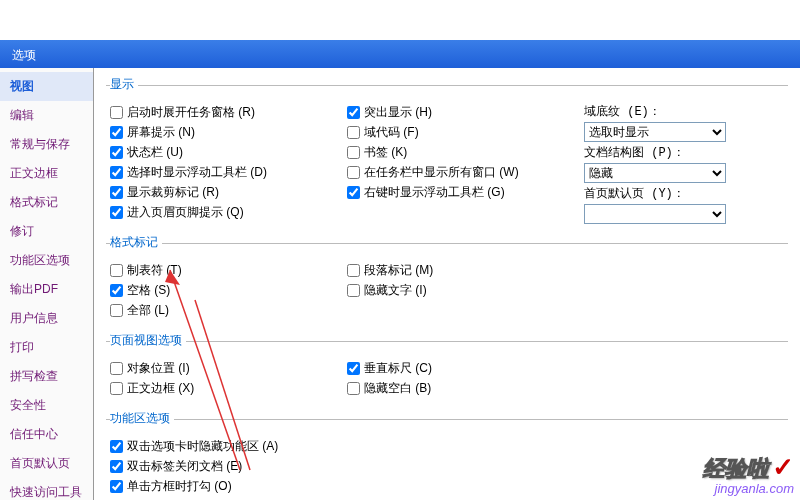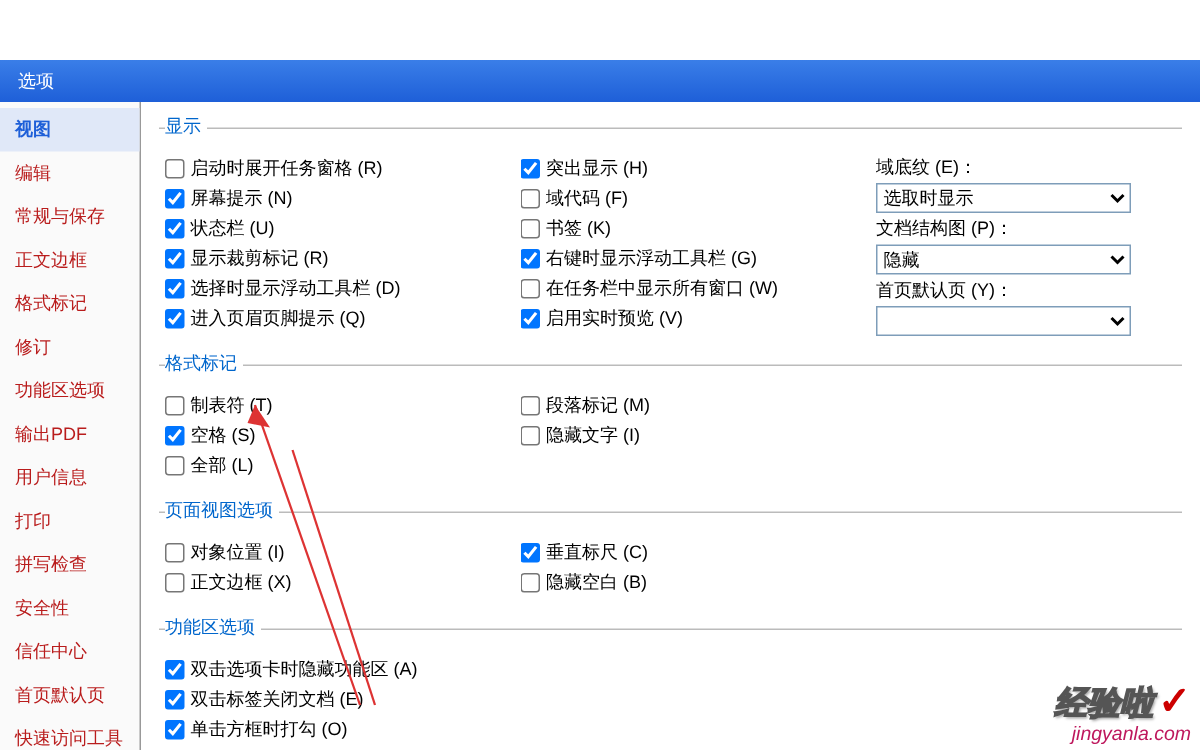--- a/index.html
+++ b/index.html
@@ -1,37 +1,37 @@
 <!DOCTYPE html>
 <html><head>
 <meta charset="utf-8">
 <style>
 * { margin: 0; padding: 0; box-sizing: border-box; font-family: "Microsoft YaHei", SimSun, sans-serif; font-size: 12px; }
 body { background: #fff; width: 800px; height: 500px; overflow: hidden; position: relative; }
 .titlebar { height: 28px; background: linear-gradient(#3a7ee8, #1e5fd8); color: #fff; font-size: 16px; line-height: 28px; padding-left: 12px; margin-top: 40px; }
 .container { display: flex; height: 472px; }
 .sidebar { width: 94px; background: #fafafa; border-right: 1px solid #999; padding-top: 4px; }
-.sidebar-item { padding: 6px 10px; color: #b91c1c; cursor: pointer; }
+.sidebar-item { padding: 6px 10px; color: #701a75; cursor: pointer; }
 .sidebar-item.selected { background: #e0e8f8; color: #1e5fd8; font-weight: bold; }
 .main { flex: 1; padding: 8px 12px; overflow: hidden; }
 fieldset { border: none; border-top: 1px solid #bbb; margin-bottom: 8px; padding: 6px 4px 2px 4px; }
 legend { color: #0066cc; padding: 0 4px 2px 0; font-size: 12px; }
 .cols { display: flex; gap: 10px; }
 .col { flex: 1; }
 .col3 { width: 200px; }
 .chk { display: flex; align-items: center; margin: 3px 0; gap: 4px; }
 .chk input[type=checkbox] { width: 13px; height: 13px; }
 .lbl { color: #000; white-space: nowrap; }
-.dd-lbl { display: block; margin: 2px 0 2px 0; color: #000; }
-select { width: 170px; height: 20px; border: 1px solid #7e9db9; background: #fff; font-size: 12px; }
+.dd-lbl { display: block; margin: 2px 0 2px 0; color: #000; font-family: Liberation Mono, monospace; }
+select { width: 142px; height: 20px; border: 1px solid #7e9db9; background: #fff; font-size: 12px; }
 .arrow-annotation { position: absolute; left: 140px; top: 260px; width: 200px; height: 220px; pointer-events: none; }
 .watermark { position: absolute; right: 6px; bottom: 4px; text-align: right; line-height: 1.1; }
 .watermark .line1 { font-size: 22px; font-weight: bold; color: #fff; -webkit-text-stroke: 1px #555; text-shadow: 1px 1px 2px rgba(0,0,0,.4); font-style: italic; }
 .watermark .check { color: #c00; font-size: 26px; font-weight: bold; }
-.watermark .line2 { font-size: 13px; color: #be185d; font-style: italic; }
+.watermark .line2 { font-size: 13px; color: #8b5cf6; font-style: italic; }
 </style>
 </head>
 <body>
 
 <div class="titlebar">
   <span>选项</span>
 </div>
 
 <div class="container">
   <div class="sidebar">
@@ -65,55 +65,51 @@
           <label class="chk">
               <input type="checkbox" checked="" style="">
               <span class="lbl">屏幕提示 (N)</span>
             </label>
           <label class="chk">
               <input type="checkbox" checked="" style="">
               <span class="lbl">状态栏 (U)</span>
             </label>
           <label class="chk">
               <input type="checkbox" checked="" style="">
+              <span class="lbl">选择时显示浮动工具栏 (D)</span>
+            </label>
+          <label class="chk">
+              <input type="checkbox" checked="" style="">
               <span class="lbl">显示裁剪标记 (R)</span>
             </label>
           <label class="chk">
               <input type="checkbox" checked="" style="">
-              <span class="lbl">选择时显示浮动工具栏 (D)</span>
-            </label>
-          <label class="chk">
-              <input type="checkbox" checked="" style="">
               <span class="lbl">进入页眉页脚提示 (Q)</span>
             </label>
         </div>
         <div class="col">
           <label class="chk">
               <input type="checkbox" checked="" style="">
               <span class="lbl">突出显示 (H)</span>
             </label>
           <label class="chk">
               <input type="checkbox" style="">
               <span class="lbl">域代码 (F)</span>
             </label>
           <label class="chk">
               <input type="checkbox" style="">
               <span class="lbl">书签 (K)</span>
             </label>
           <label class="chk">
+              <input type="checkbox" style="">
+              <span class="lbl">在任务栏中显示所有窗口 (W)</span>
+            </label>
+          <label class="chk">
               <input type="checkbox" checked="" style="">
               <span class="lbl">右键时显示浮动工具栏 (G)</span>
-            </label>
-          <label class="chk">
-              <input type="checkbox" style="">
-              <span class="lbl">在任务栏中显示所有窗口 (W)</span>
-            </label>
-          <label class="chk">
-              <input type="checkbox" checked="" style="">
-              <span class="lbl">启用实时预览 (V)</span>
             </label>
         </div>
         <div class="col3">
           <span class="dd-lbl">域底纹 (E)：</span>
           <select><option>选取时显示</option></select>
           <span class="dd-lbl">文档结构图 (P)：</span>
           <select><option>隐藏</option></select>
           <span class="dd-lbl">首页默认页 (Y)：</span>
           <select><option></option></select>
         </div>

